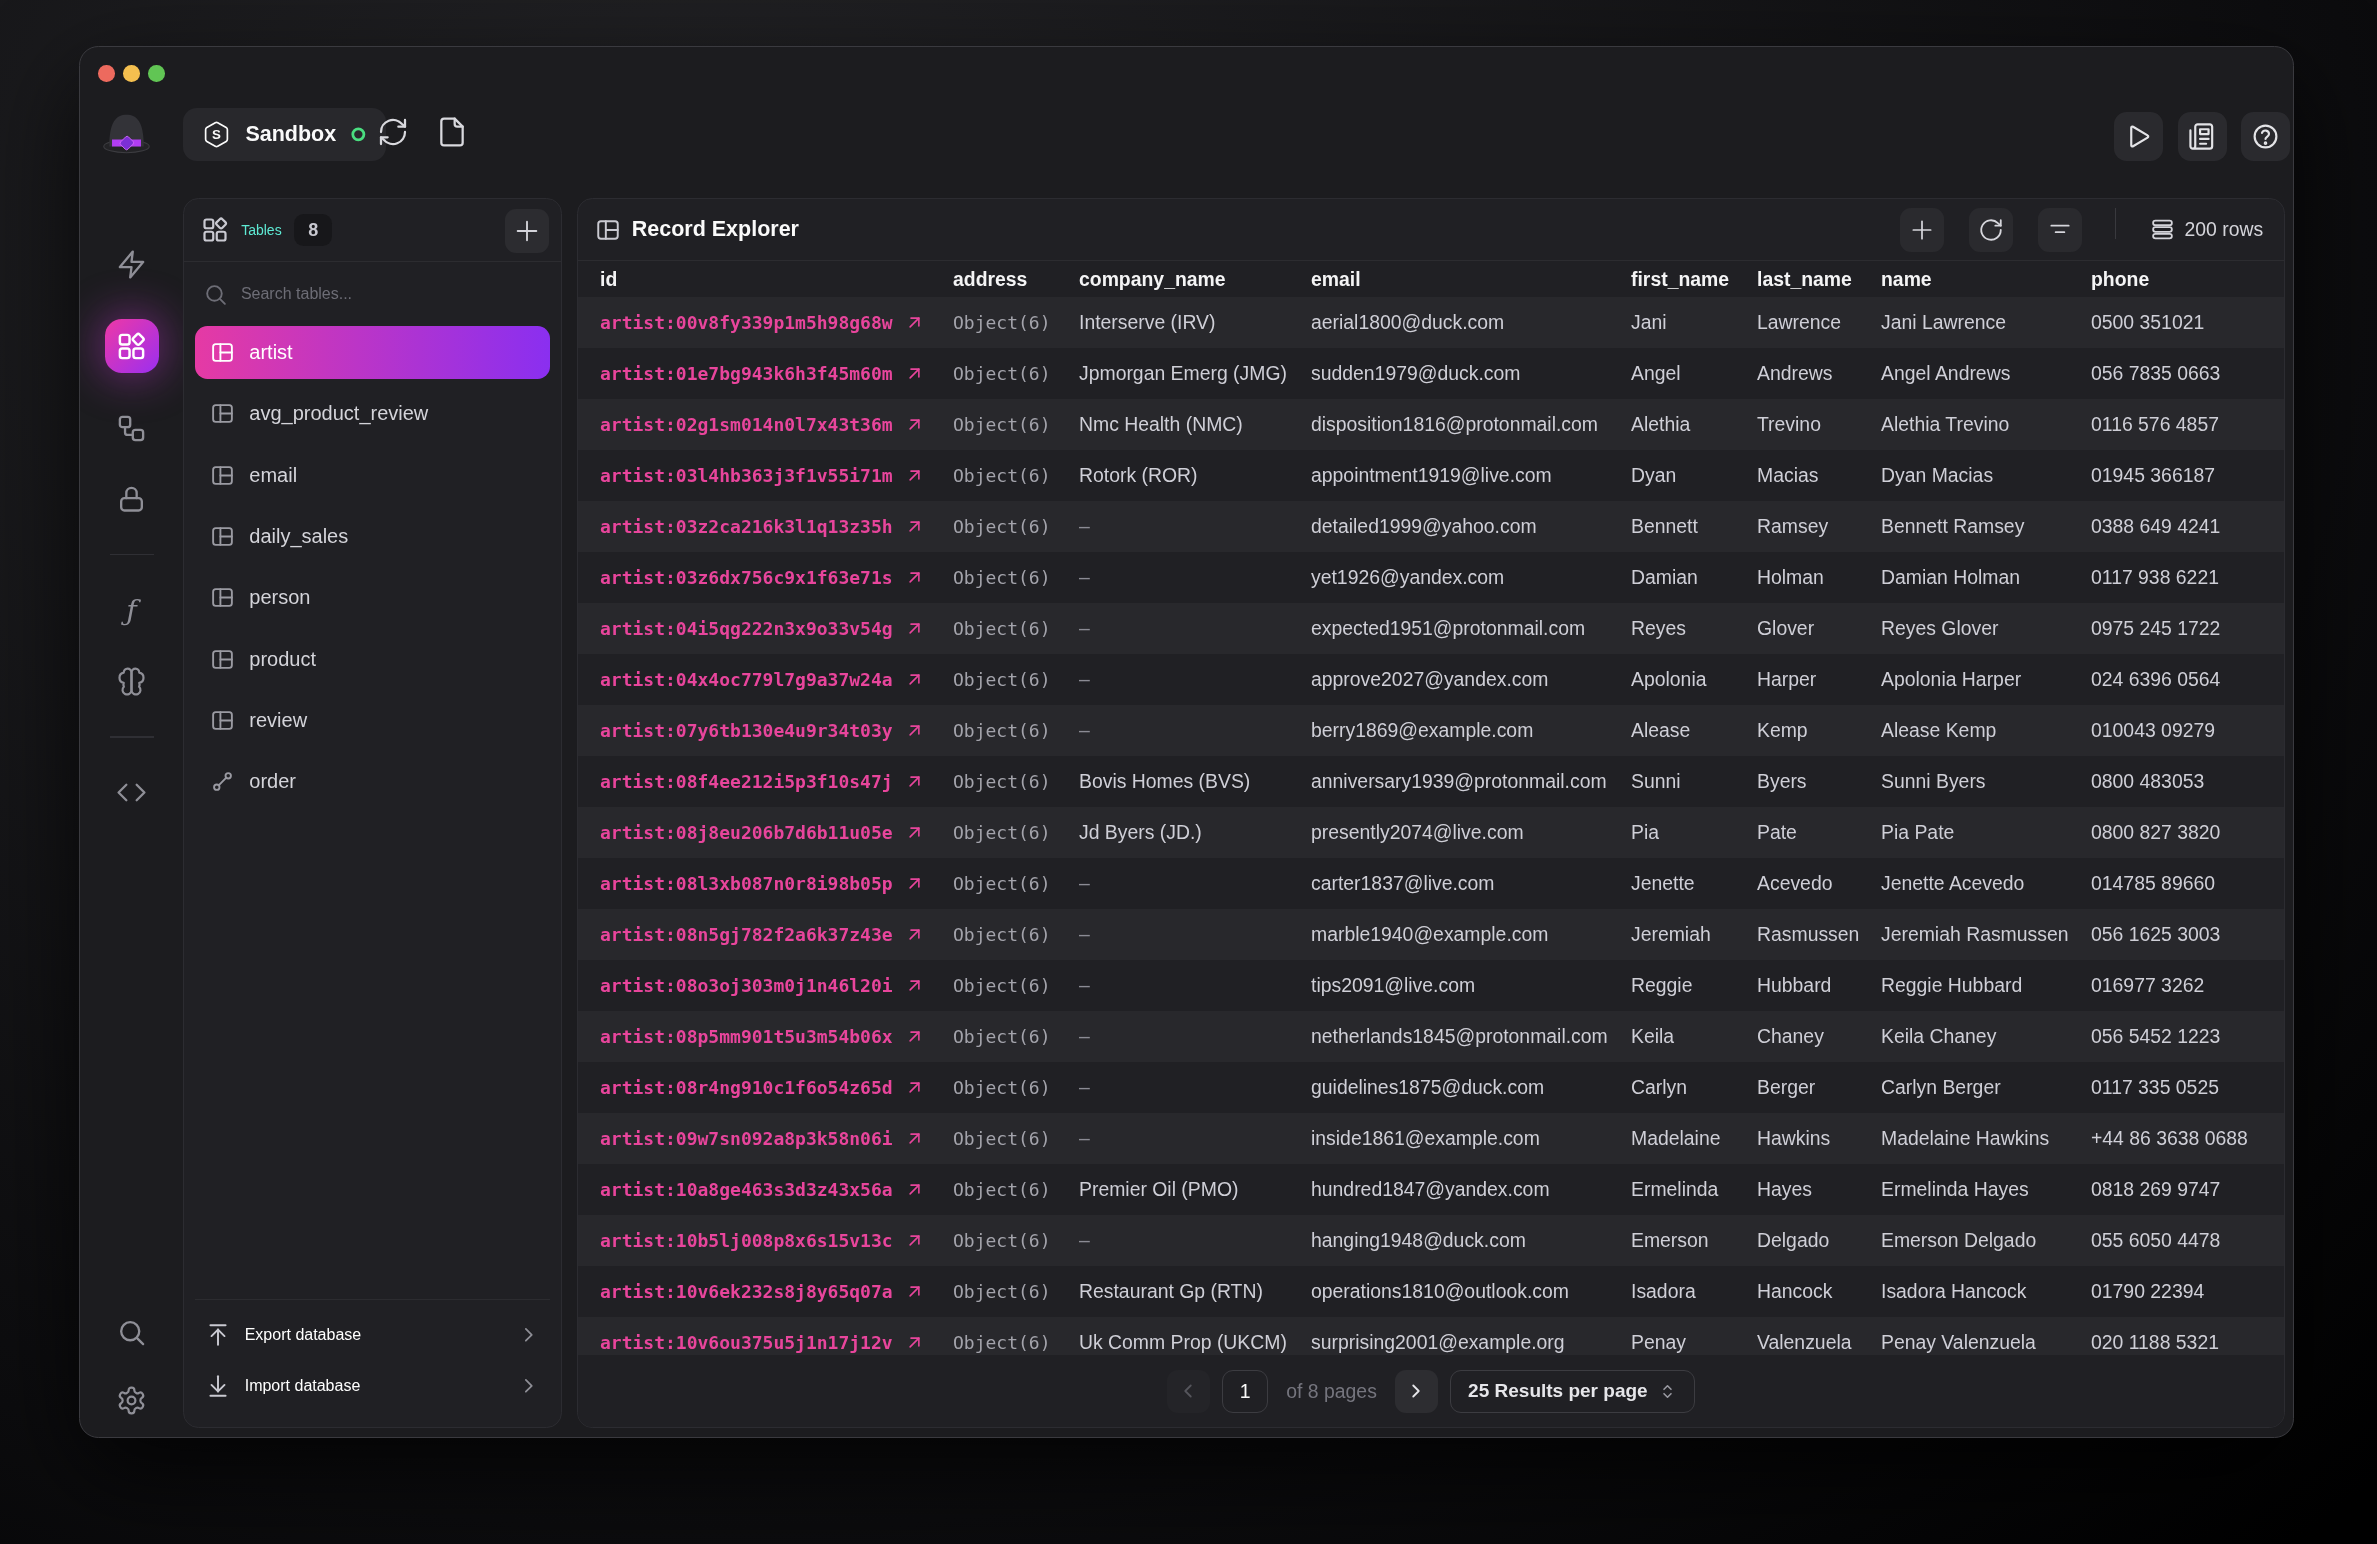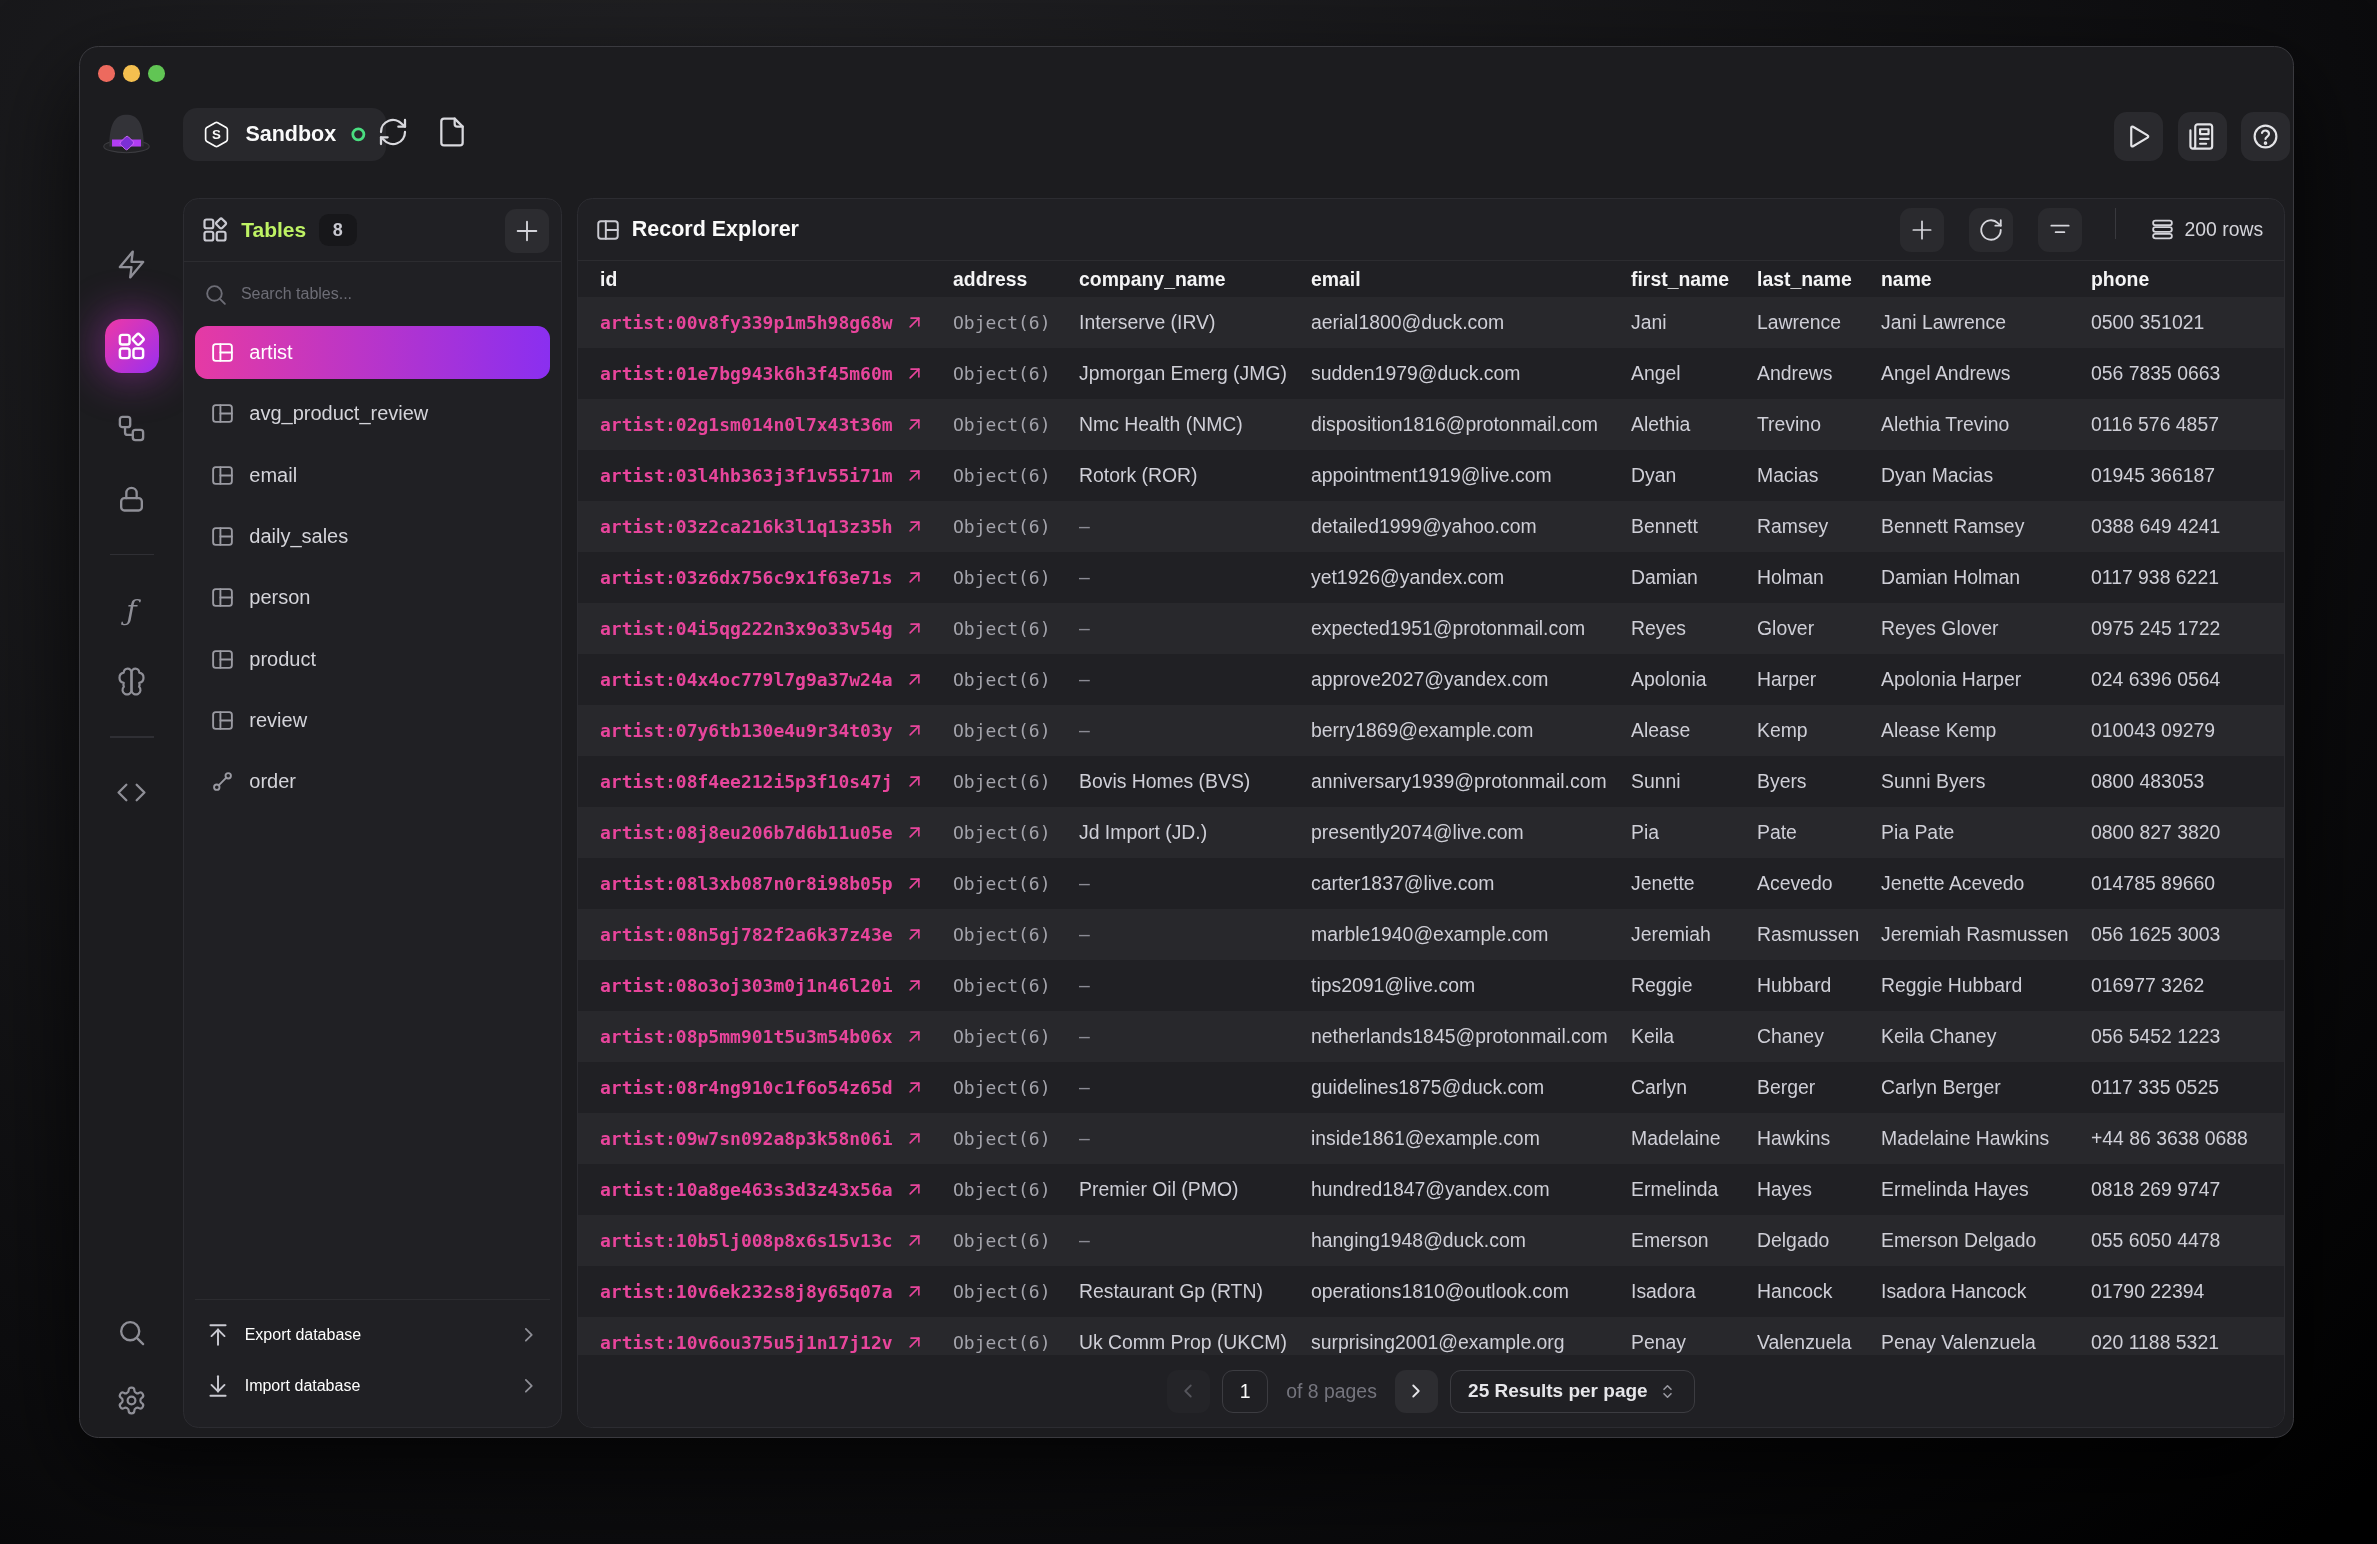--- a/index.html
+++ b/index.html
@@ -48,21 +48,21 @@
     position:absolute; left:103px; top:151px; width:379px; height:1230px;
     background:#202024; border:0.7px solid #2c2c31; border-radius:15.3px; overflow:hidden;
   }
   .record-panel {
     position:absolute; left:497px; top:151px; width:1708px; height:1230px;
     background:#202024; border:0.7px solid #2c2c31; border-radius:15.3px;
     display:flex; flex-direction:column; overflow:hidden;
   }
   
   .tp-header { height:62px; display:flex; align-items:center; gap:12.5px; padding:0 16.7px; position:relative; }
-  .tp-title { font-size:21px; font-weight:700; color:#bef264; }
+  .tp-title { font-size:14px; font-weight:400; color:#5eead4; }
   .tp-badge { background:#17171a; color:#c9c9d1; font-size:18px; font-weight:600; border-radius:9.7px; padding:5.6px 14px; }
   .tp-plus {
     position:absolute; right:12.5px; top:9.7px; width:44px; height:44px; border-radius:11px;
     background:#2c2c30; display:flex; align-items:center; justify-content:center; cursor:pointer;
   }
   .tp-divider { height:1.4px; background:#2c2c30; margin:0 0; }
   .tp-search { display:flex; align-items:center; gap:12.5px; padding:19.4px 19.4px 9.7px 19.4px; }
   .tp-search input {
     background:transparent; border:none; outline:none; color:#e4e4e7;
     font-size:16px; width:264px; font-family:"Liberation Sans",sans-serif;
@@ -640,21 +640,21 @@
           <div class="cell id-cell">
             <span class="id-text">artist:08j8eu206b7d6b11u05e</span>
             <span>
               <svg viewBox="0 0 24 24" width="21" height="21" fill="none" stroke="#e8459c" stroke-width="1.8" stroke-linecap="round" stroke-linejoin="round">
                 <path d="M7 17 17 7"></path>
                 <path d="M8 7h9v9"></path>
               </svg>
             </span>
           </div>
           <div class="cell mono muted">Object(6)</div>
-          <div class="cell">Jd Import (JD.)</div>
+          <div class="cell">Jd Byers (JD.)</div>
           <div class="cell">presently2074@live.com</div>
           <div class="cell">Pia</div>
           <div class="cell">Pate</div>
           <div class="cell">Pia Pate</div>
           <div class="cell">0800 827 3820</div>
         </div>
         <div class="grid-row trow">
           <div class="cell id-cell">
             <span class="id-text">artist:08l3xb087n0r8i98b05p</span>
             <span>

